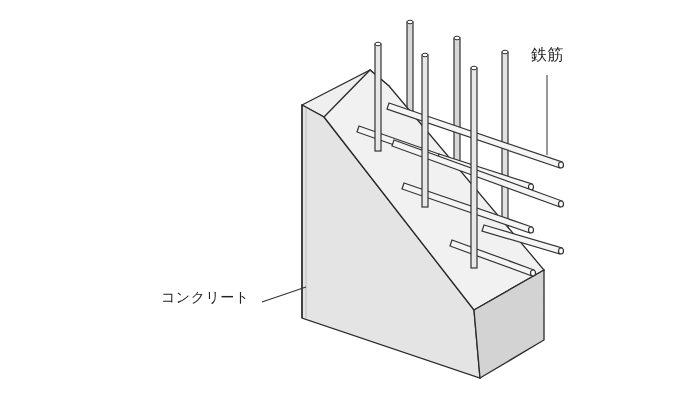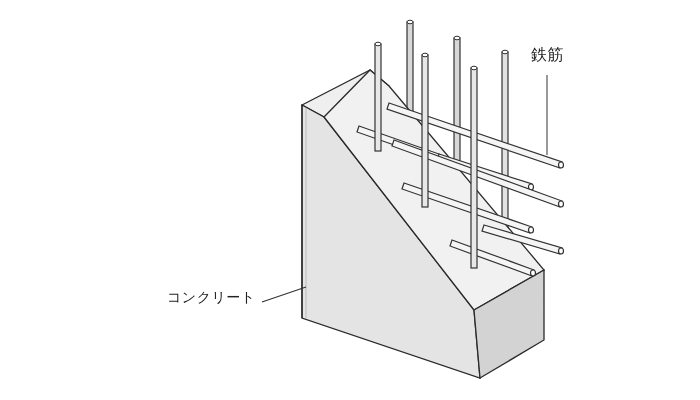--- a/index.html
+++ b/index.html
@@ -7,21 +7,21 @@
     #stage { position: absolute; left: 0; top: 0; width: 604px; height: 400px; margin-left: 44px; }
     .label {
       position: absolute;
       font-family: "DejaVu Sans", sans-serif;
       font-size: 15px;
       color: #222;
       white-space: nowrap;
       letter-spacing: 0.5px;
     }
     #label-rebar { left: 487px; top: 45px; font-size: 16px; }
-    #label-concrete { left: 123px; top: 289px; font-size: 14px; }
+    #label-concrete { left: 117px; top: 289px; font-size: 14px; }
   </style>
 </head>
 <body>
 
 <div id="stage">
   <svg width="700" height="400" viewBox="0 0 700 400" xmlns="http://www.w3.org/2000/svg">
 
     <g>
       <rect x="363" y="22" width="6" height="110" fill="#d8d8d8" stroke="#333" stroke-width="1.2"></rect>
       <ellipse cx="366" cy="22" rx="3" ry="1.8" fill="#fff" stroke="#333" stroke-width="1"></ellipse>

